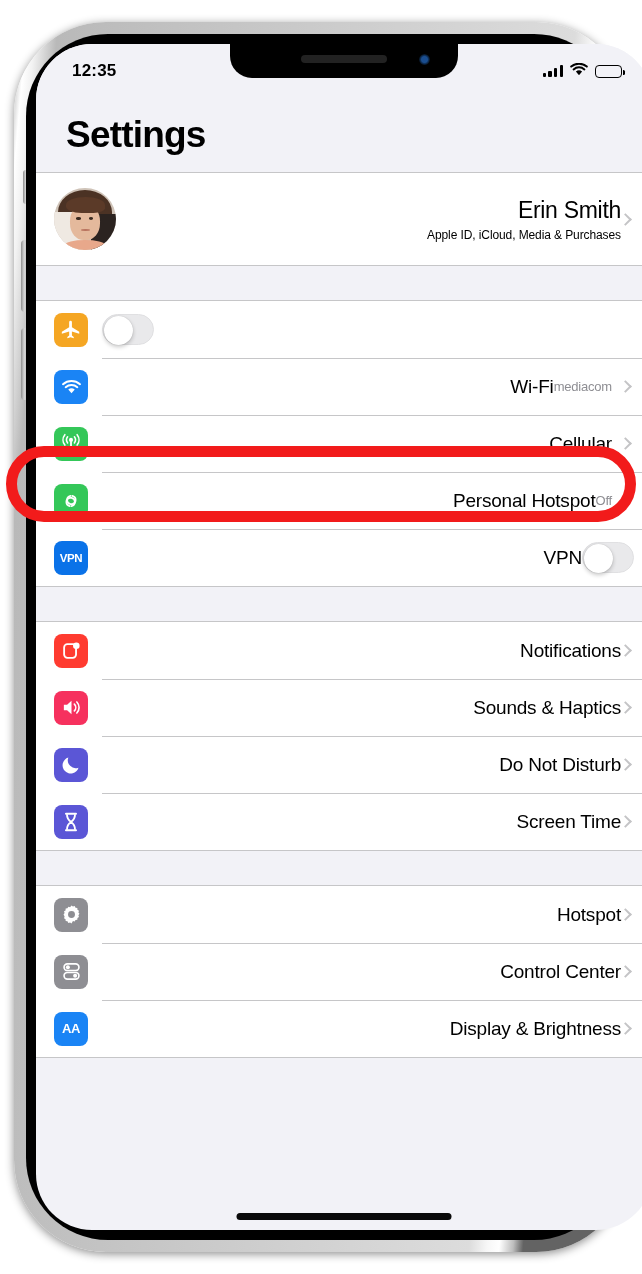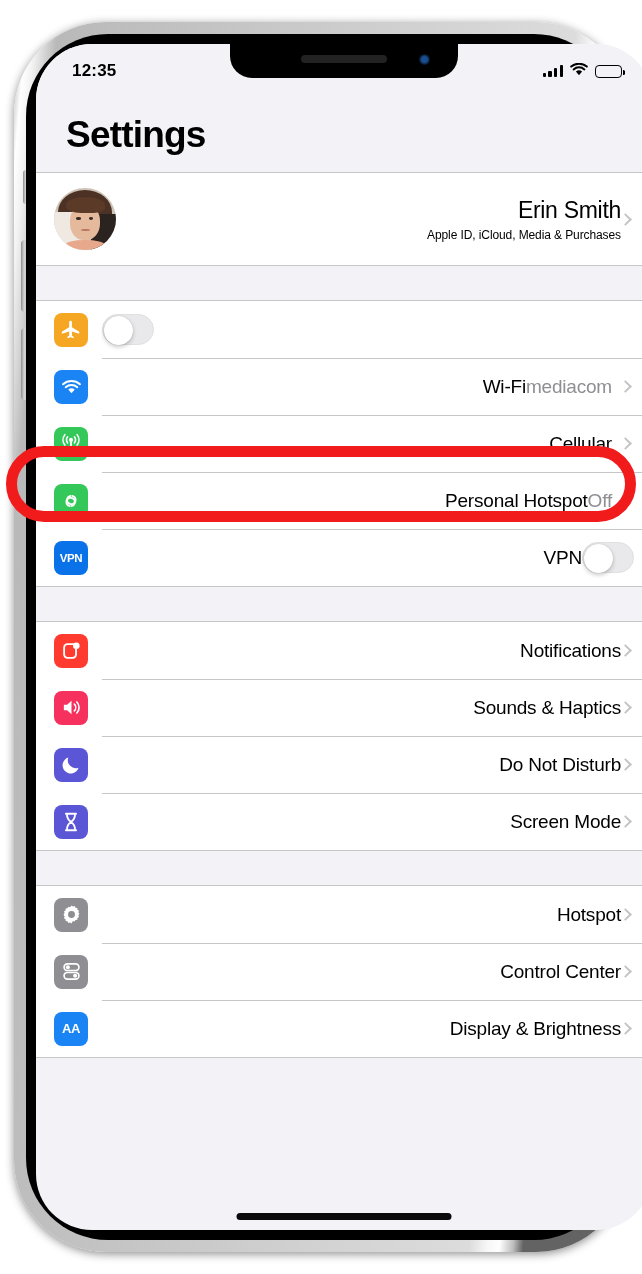--- a/index.html
+++ b/index.html
@@ -114,21 +114,21 @@
     content:''; position: absolute; top: 0; left: 66px; right: 0;
     height: .5px; background: #c6c6c8;
   }
   .row-icon {
     width: 34px; height: 34px; border-radius: 8px;
     flex: 0 0 34px; margin-right: 14px;
     display: flex; align-items: center; justify-content: center;
     color: #fff;
   }
   .row-label { font-size: 19px; color: #000; flex: 1; letter-spacing: -.2px; }
-  .row-value { font-size: 19px; color: #8e8e93; margin-right: 9px; letter-spacing: -.2px; }
+  .row-value { font-size: 13px; color: #8e8e93; margin-right: 9px; letter-spacing: -.2px; }
   .chevron {
     width: 9px; height: 9px; margin-right: 22px; flex: 0 0 9px;
     border-right: 2.2px solid #c4c4c6; border-top: 2.2px solid #c4c4c6;
     transform: rotate(45deg);
   }
   .toggle {
     width: 52px; height: 31px; border-radius: 16px;
     background: #e9e9eb; margin-right: 18px; flex: 0 0 52px;
     position: relative; border: .5px solid #e0e0e2;
   }
@@ -346,21 +346,21 @@
         <div class="chevron"></div>
       </div>
 
       <div class="row">
         <div class="row-icon" style="background:#5b56d6">
           <svg width="18" height="22" viewBox="0 0 18 24">
             <path d="M3.5 3 h11 M3.5 21 h11" stroke="#fff" stroke-width="2.1" stroke-linecap="round"></path>
             <path d="M4.6 3.6 q0 5.4 4.4 8.4 q-4.4 3 -4.4 8.4 M13.4 3.6 q0 5.4 -4.4 8.4 q4.4 3 4.4 8.4" stroke="#fff" stroke-width="2" fill="none" stroke-linejoin="round"></path>
           </svg>
         </div>
-        <div class="row-label">Screen Mode</div>
+        <div class="row-label">Screen Time</div>
         <div class="chevron"></div>
       </div>
     </div>
 
     <div class="group-gap"></div>
 
     <div class="group">
 
       <div class="row">
         <div class="row-icon" style="background:#8e8e93">

